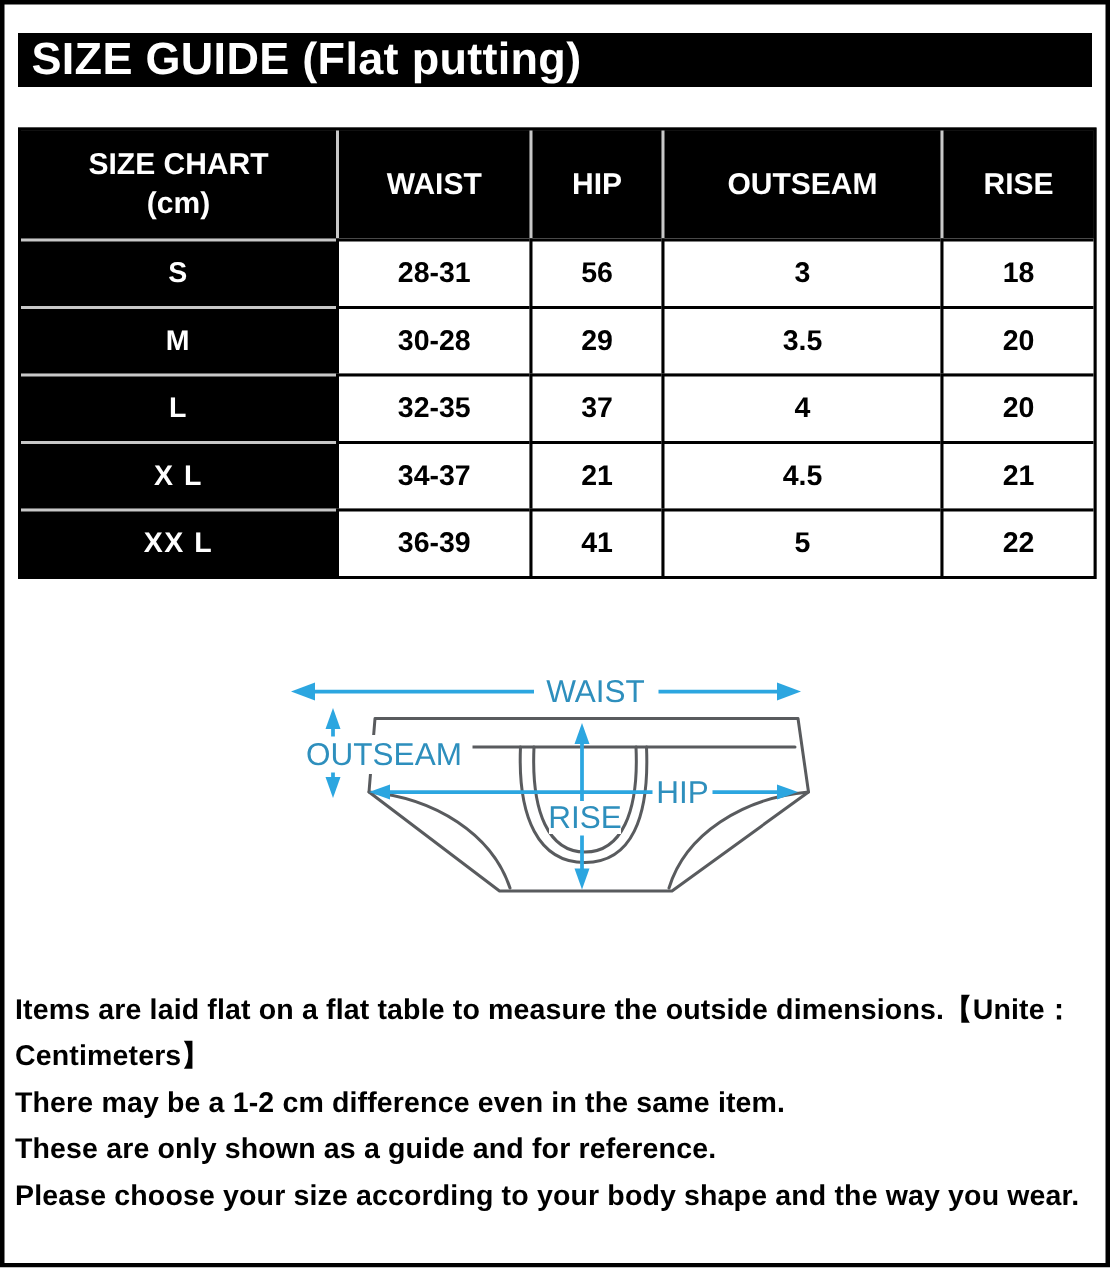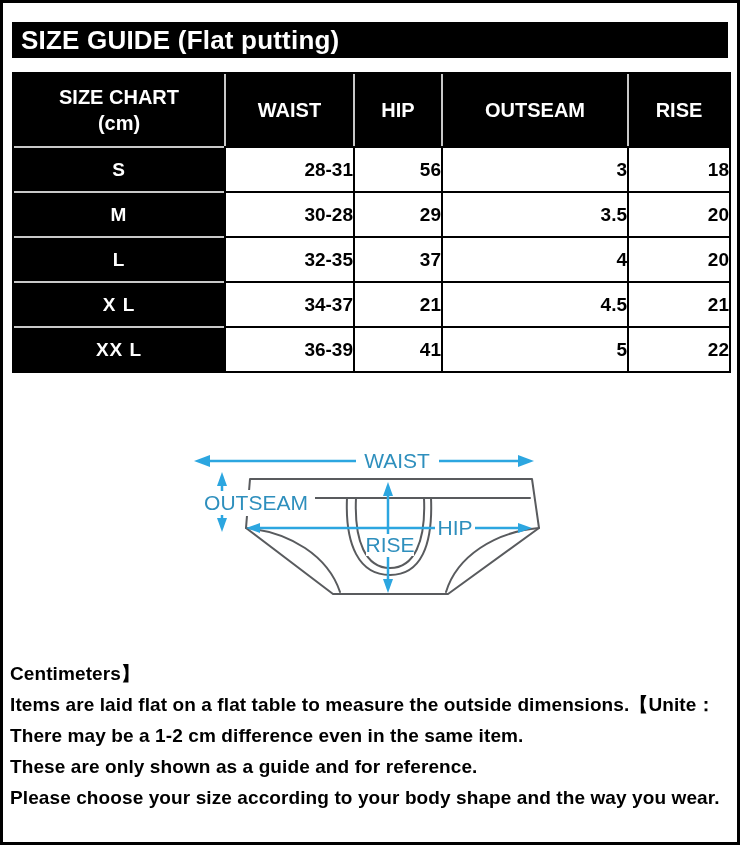--- a/index.html
+++ b/index.html
@@ -5,47 +5,47 @@
   html,body { margin:0; padding:0; background:#fff; }
   .page {
     position:relative; width:740px; height:845px;
     background:#ffffff; border:3px solid #000;
     box-sizing:border-box; overflow:hidden;
     font-family:"Liberation Sans", sans-serif;
   }
   
   .title-bar {
     position:absolute; left:9px; top:19px; width:716px; height:36px;
-    background:#000; color:#fff; font-weight:bold; font-size:26px;
+    background:#000; color:#fff; font-weight:bold; font-size:30px;
     line-height:36px; padding-left:9px; box-sizing:border-box;
     letter-spacing:0.2px;
   }
   
   .table-wrap {
-    position:absolute; left:9px; top:69px; width:719px;
+    position:absolute; left:9px; top:82px; width:719px;
     border:2px solid #000; box-sizing:border-box; background:#404040;
   }
   table.size-table {
     border-collapse:separate; border-spacing:0; table-layout:fixed;
     width:715px; text-align:center; font-weight:bold;
   }
   table.size-table th {
     background:#000; color:#fff; font-size:20px; height:72px;
     vertical-align:middle; border:none; border-left:2px solid #c8c8c8;
     padding:0; line-height:26px;
   }
   table.size-table th:first-child { border-left:none; }
   table.size-table td { padding:0; height:43px; vertical-align:middle; }
   td.size-cell {
     background:#000; color:#fff; font-size:19px;
     border-top:2px solid #c8c8c8; letter-spacing:1px;
   }
   td.val-cell {
     background:#fff; color:#000; font-size:19px;
-    border-top:2px solid #000; border-left:2px solid #000;text-align:right;
+    border-top:2px solid #000; border-left:2px solid #000;
   }
   
   .diagram { position:absolute; left:167px; top:427px; width:400px; height:200px; }
   .diagram svg { display:block; width:400px; height:200px; }
   .diag-label {
     font-family:"Liberation Sans", sans-serif;
     font-size:21px; fill:#2E8FBD;
   }
   
   .notes {
@@ -168,20 +168,20 @@
       </g>
 
       <text class="diag-label" x="227" y="38" text-anchor="middle">WAIST</text>
       <text class="diag-label" x="86" y="80" text-anchor="middle">OUTSEAM</text>
       <text class="diag-label" x="285" y="105" text-anchor="middle">HIP</text>
       <text class="diag-label" x="220" y="122" text-anchor="middle">RISE</text>
     </svg>
   </div>
 
   <div class="notes">
+    <div class="note-line">Items are laid flat on a flat table to measure the outside dimensions.【Unite：</div>
     <div class="note-line">Centimeters】</div>
-    <div class="note-line">Items are laid flat on a flat table to measure the outside dimensions.【Unite：</div>
     <div class="note-line">There may be a 1-2 cm difference even in the same item.</div>
     <div class="note-line">These are only shown as a guide and for reference.</div>
     <div class="note-line">Please choose your size according to your body shape and the way you wear.</div>
   </div>
 
 </div>
 
 </body></html>

